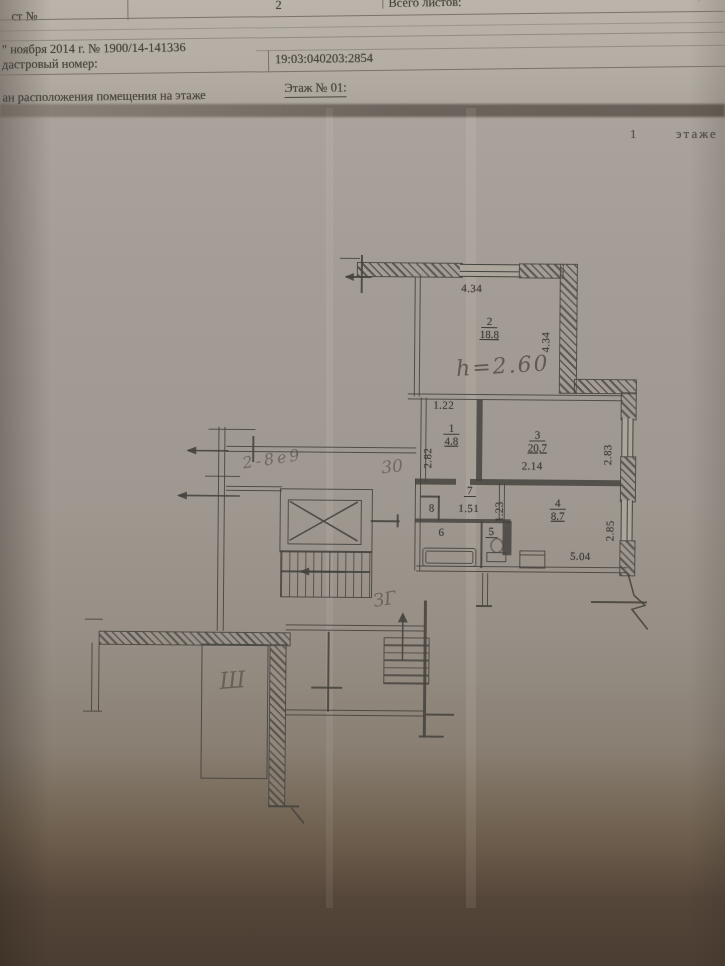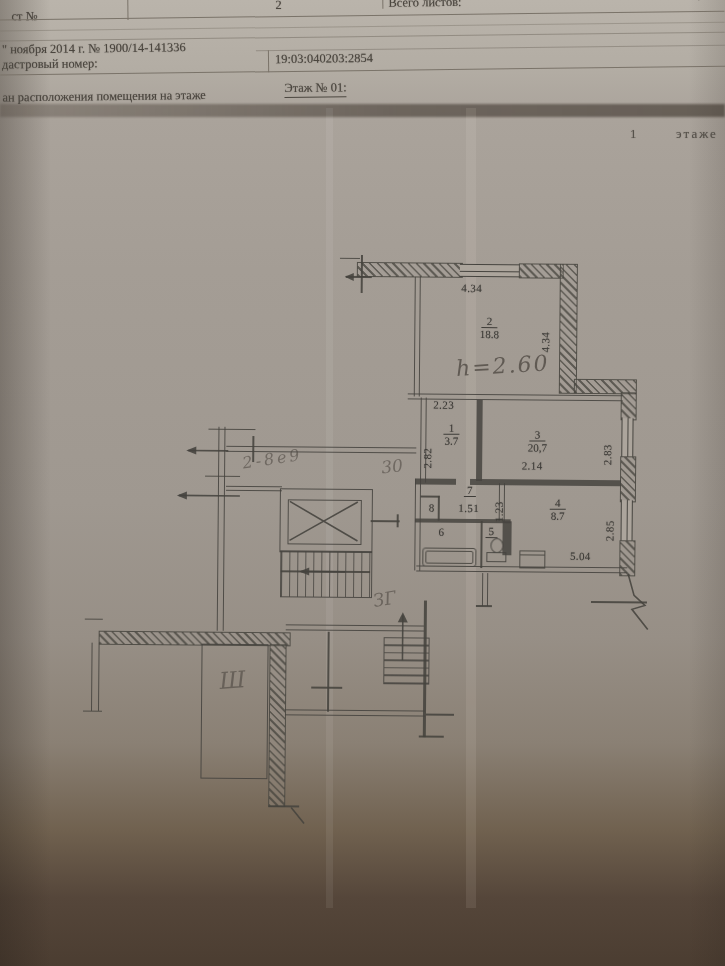--- a/index.html
+++ b/index.html
@@ -32,21 +32,21 @@
     background:repeating-linear-gradient(90deg, rgba(69,67,62,.9) 0 1.5px, transparent 1.5px 8px);}
   .stairs-h{position:absolute;border:1.6px solid #45433e;opacity:.88;
     background:repeating-linear-gradient(0deg, rgba(69,67,62,.9) 0 1.5px, transparent 1.5px 7.5px);}
   
   .t{position:absolute;font-family:"Liberation Serif",serif;color:#3e3c38;white-space:nowrap;
      text-shadow:0 0 1px rgba(62,60,56,.5);}
   .dim{font-size:11px;letter-spacing:.4px;text-align:center;}
   .vdim{writing-mode:vertical-rl;transform:rotate(180deg);font-size:11px;letter-spacing:.4px;}
   .frac{text-align:center;line-height:1.1;font-size:11px;}
   .frac .num{display:inline-block;border-bottom:1.2px solid #3e3c38;padding:0 5px;}
-  .frac .area{display:block;}
+  .frac .area{display:block;text-decoration:underline;}
   .rnum{font-size:11px;}
   .rnum-u{font-size:11px;border-bottom:1.2px solid #3e3c38;padding:0 3px;}
   .hw{position:absolute;font-family:"DejaVu Serif",serif;font-style:italic;color:rgba(82,76,70,.82);white-space:nowrap;}
   
   .fold{position:absolute;top:108px;height:800px;pointer-events:none;}
   #shadowband{position:absolute;left:0;top:104px;width:725px;height:13px;pointer-events:none;
     background:linear-gradient(90deg, rgba(70,60,50,.30), rgba(58,49,41,.55) 55%, rgba(58,49,41,.6));filter:blur(1.2px);}
   svg.overlay{position:absolute;left:0;top:0;pointer-events:none;}
 </style>
 </head>
@@ -181,26 +181,26 @@
     </svg>
 
     <div class="t dim" style="left:448px;top:281px;width:44px">4.34</div>
     <div class="t vdim" style="left:538px;top:307px;height:44px">4.34</div>
 
     <div class="t frac" style="left:469px;top:314px;width:38px">
       <span class="num">2</span>
       <span class="area">18.8</span>
     </div>
 
-    <div class="t dim" style="left:426px;top:398px;width:34px">2.23</div>
+    <div class="t dim" style="left:426px;top:398px;width:34px">1.22</div>
     <div class="t vdim" style="left:421px;top:426px;height:42px">2.82</div>
 
     <div class="t frac" style="left:436px;top:421px;width:30px">
       <span class="num">1</span>
-      <span class="area">3.7</span>
+      <span class="area">4.8</span>
     </div>
 
     <div class="t frac" style="left:516px;top:427px;width:42px">
       <span class="num">3</span>
       <span class="area">20,7</span>
     </div>
     <div class="t dim" style="left:512px;top:458px;width:40px">2.14</div>
     <div class="t vdim" style="left:601px;top:419px;height:44px">2.83</div>
 
     <div class="t rnum-u" style="left:464px;top:483px">7</div>

